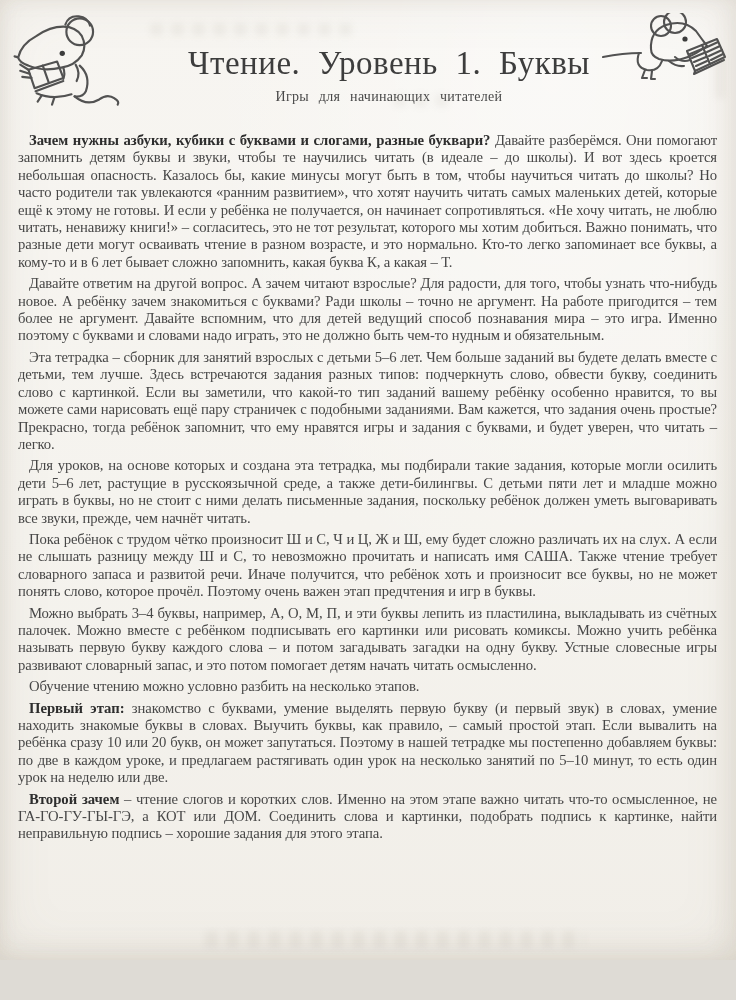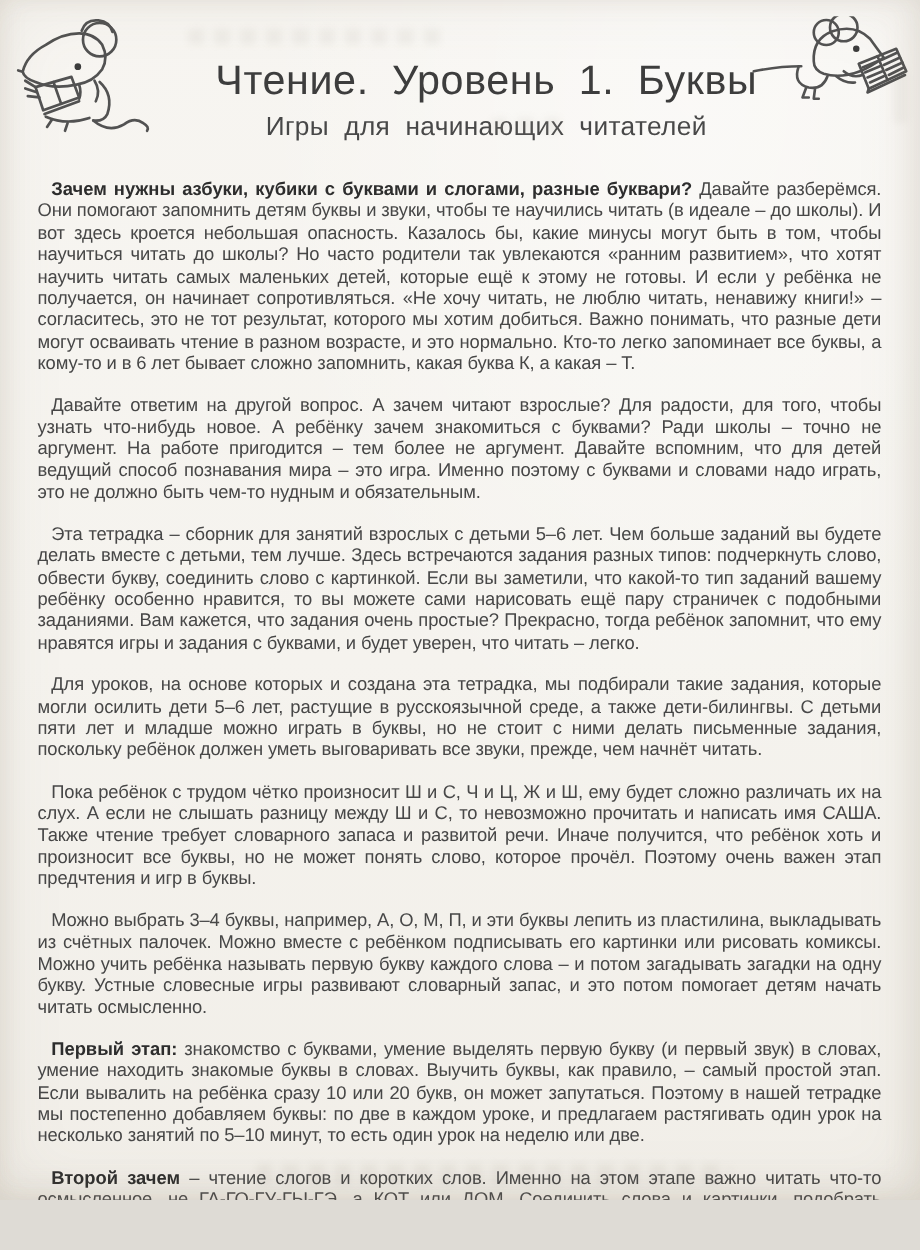--- a/index.html
+++ b/index.html
@@ -4,21 +4,21 @@
 <style>
   html,body{margin:0;padding:0;background:#dedbd5;}
   .page{
     position:relative;
     width:736px;height:960px;
     margin:0 auto;
     overflow:hidden;
     background:
       radial-gradient(ellipse at 75% 8%, rgba(255,255,255,.45), transparent 45%),
       linear-gradient(180deg,#f7f5f1 0%,#f5f3ee 55%,#f1eee8 100%);
-    font-family:Liberation Sans, sans-serif;
+    font-family:Liberation Serif, serif;
     color:#454545;
   }
   .page::after{
     content:"";position:absolute;inset:0;pointer-events:none;
     box-shadow:
       inset 0 0 55px rgba(140,130,110,.10),
       inset -10px 0 22px rgba(150,140,120,.07),
       inset 0 -12px 24px rgba(150,140,120,.09),
       inset 6px 0 14px rgba(150,140,120,.05);
   }
@@ -31,33 +31,33 @@
     padding-left:42px;
     text-align:center;
     font-size:33px;font-weight:500;
     letter-spacing:.5px;word-spacing:9px;
     color:#3d3d3d;
   }
   h2.subtitle{
     margin:7px 4px 0;
     padding-left:42px;
     text-align:center;
-    font-size:21px;font-weight:500;
+    font-size:14px;font-weight:500;
     letter-spacing:.3px;word-spacing:6px;
     color:#484848;
   }
   .body-text{
     position:absolute;
     top:128px;left:14px;right:15px;
     font-size:14.7px;line-height:17.4px;
     letter-spacing:-.1px;
     text-align:justify;
     color:#474747;
   }
-  .body-text p{margin:16px;text-indent:11px;}
+  .body-text p{margin:4px;text-indent:11px;}
   .body-text b{font-weight:bold;color:#2d2d2d;letter-spacing:0;}
   .bleed{
     position:absolute;pointer-events:none;
     background:repeating-linear-gradient(90deg,
       rgba(186,180,168,.30) 0 13px, transparent 13px 21px);
     filter:blur(3px);opacity:.45;border-radius:4px;
   }
   .bleed-1{left:150px;top:23px;width:205px;height:13px;}
   .bleed-2{left:393px;top:94px;width:62px;height:13px;}
   .bleed-3{left:205px;top:931px;width:380px;height:17px;opacity:.5;}
@@ -119,17 +119,18 @@
   <h1 class="title">Чтение. Уровень 1. Буквы</h1>
   <h2 class="subtitle">Игры для начинающих читателей</h2>
 
   <div class="body-text">
     <p><b>Зачем нужны азбуки, кубики с буквами и слогами, разные буквари?</b><span> Давайте разберёмся. Они помогают запомнить детям буквы и звуки, чтобы те научились читать (в идеале – до школы). И вот здесь кроется небольшая опасность. Казалось бы, какие минусы могут быть в том, чтобы научиться читать до школы? Но часто родители так увлекаются «ранним развитием», что хотят научить читать самых маленьких детей, которые ещё к этому не готовы. И если у ребёнка не получается, он начинает сопротивляться. «Не хочу читать, не люблю читать, ненавижу книги!» – согласитесь, это не тот результат, которого мы хотим добиться. Важно понимать, что разные дети могут осваивать чтение в разном возрасте, и это нормально. Кто-то легко запоминает все буквы, а кому-то и в 6 лет бывает сложно запомнить, какая буква К, а какая – Т.</span></p>
     <p><b></b><span>Давайте ответим на другой вопрос. А зачем читают взрослые? Для радости, для того, чтобы узнать что-нибудь новое. А ребёнку зачем знакомиться с буквами? Ради школы – точно не аргумент. На работе пригодится – тем более не аргумент. Давайте вспомним, что для детей ведущий способ познавания мира – это игра. Именно поэтому с буквами и словами надо играть, это не должно быть чем-то нудным и обязательным.</span></p>
     <p><b></b><span>Эта тетрадка – сборник для занятий взрослых с детьми 5–6 лет. Чем больше заданий вы будете делать вместе с детьми, тем лучше. Здесь встречаются задания разных типов: подчеркнуть слово, обвести букву, соединить слово с картинкой. Если вы заметили, что какой-то тип заданий вашему ребёнку особенно нравится, то вы можете сами нарисовать ещё пару страничек с подобными заданиями. Вам кажется, что задания очень простые? Прекрасно, тогда ребёнок запомнит, что ему нравятся игры и задания с буквами, и будет уверен, что читать – легко.</span></p>
     <p><b></b><span>Для уроков, на основе которых и создана эта тетрадка, мы подбирали такие задания, которые могли осилить дети 5–6 лет, растущие в русскоязычной среде, а также дети-билингвы. С детьми пяти лет и младше можно играть в буквы, но не стоит с ними делать письменные задания, поскольку ребёнок должен уметь выговаривать все звуки, прежде, чем начнёт читать.</span></p>
     <p><b></b><span>Пока ребёнок с трудом чётко произносит Ш и С, Ч и Ц, Ж и Ш, ему будет сложно различать их на слух. А если не слышать разницу между Ш и С, то невозможно прочитать и написать имя САША. Также чтение требует словарного запаса и развитой речи. Иначе получится, что ребёнок хоть и произносит все буквы, но не может понять слово, которое прочёл. Поэтому очень важен этап предчтения и игр в буквы.</span></p>
     <p><b></b><span>Можно выбрать 3–4 буквы, например, А, О, М, П, и эти буквы лепить из пластилина, выкладывать из счётных палочек. Можно вместе с ребёнком подписывать его картинки или рисовать комиксы. Можно учить ребёнка называть первую букву каждого слова – и потом загадывать загадки на одну букву. Устные словесные игры развивают словарный запас, и это потом помогает детям начать читать осмысленно.</span></p>
+    <p><b></b><span>Обучение чтению можно условно разбить на несколько этапов.</span></p>
     <p><b>Первый этап:</b><span> знакомство с буквами, умение выделять первую букву (и первый звук) в словах, умение находить знакомые буквы в словах. Выучить буквы, как правило, – самый простой этап. Если вывалить на ребёнка сразу 10 или 20 букв, он может запутаться. Поэтому в нашей тетрадке мы постепенно добавляем буквы: по две в каждом уроке, и предлагаем растягивать один урок на несколько занятий по 5–10 минут, то есть один урок на неделю или две.</span></p>
     <p><b>Второй зачем</b><span> – чтение слогов и коротких слов. Именно на этом этапе важно читать что-то осмысленное, не ГА-ГО-ГУ-ГЫ-ГЭ, а КОТ или ДОМ. Соединить слова и картинки, подобрать подпись к картинке, найти неправильную подпись – хорошие задания для этого этапа.</span></p>
   </div>
 
 </div>
 
 </body></html>

